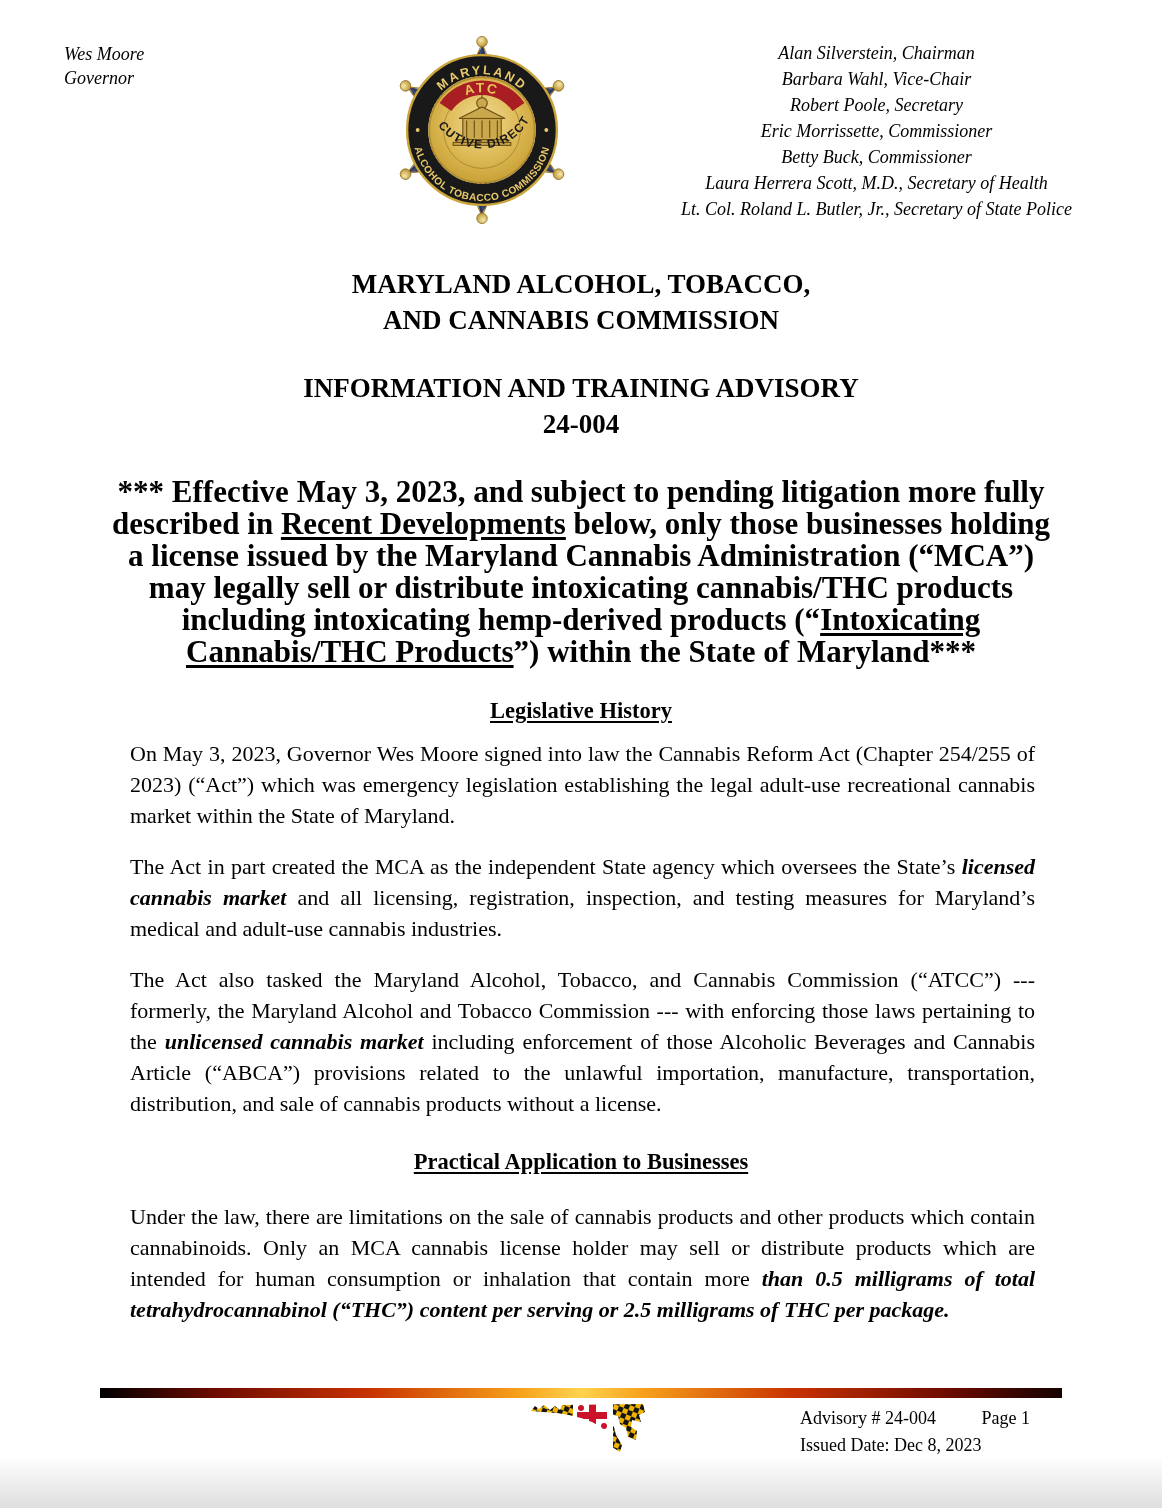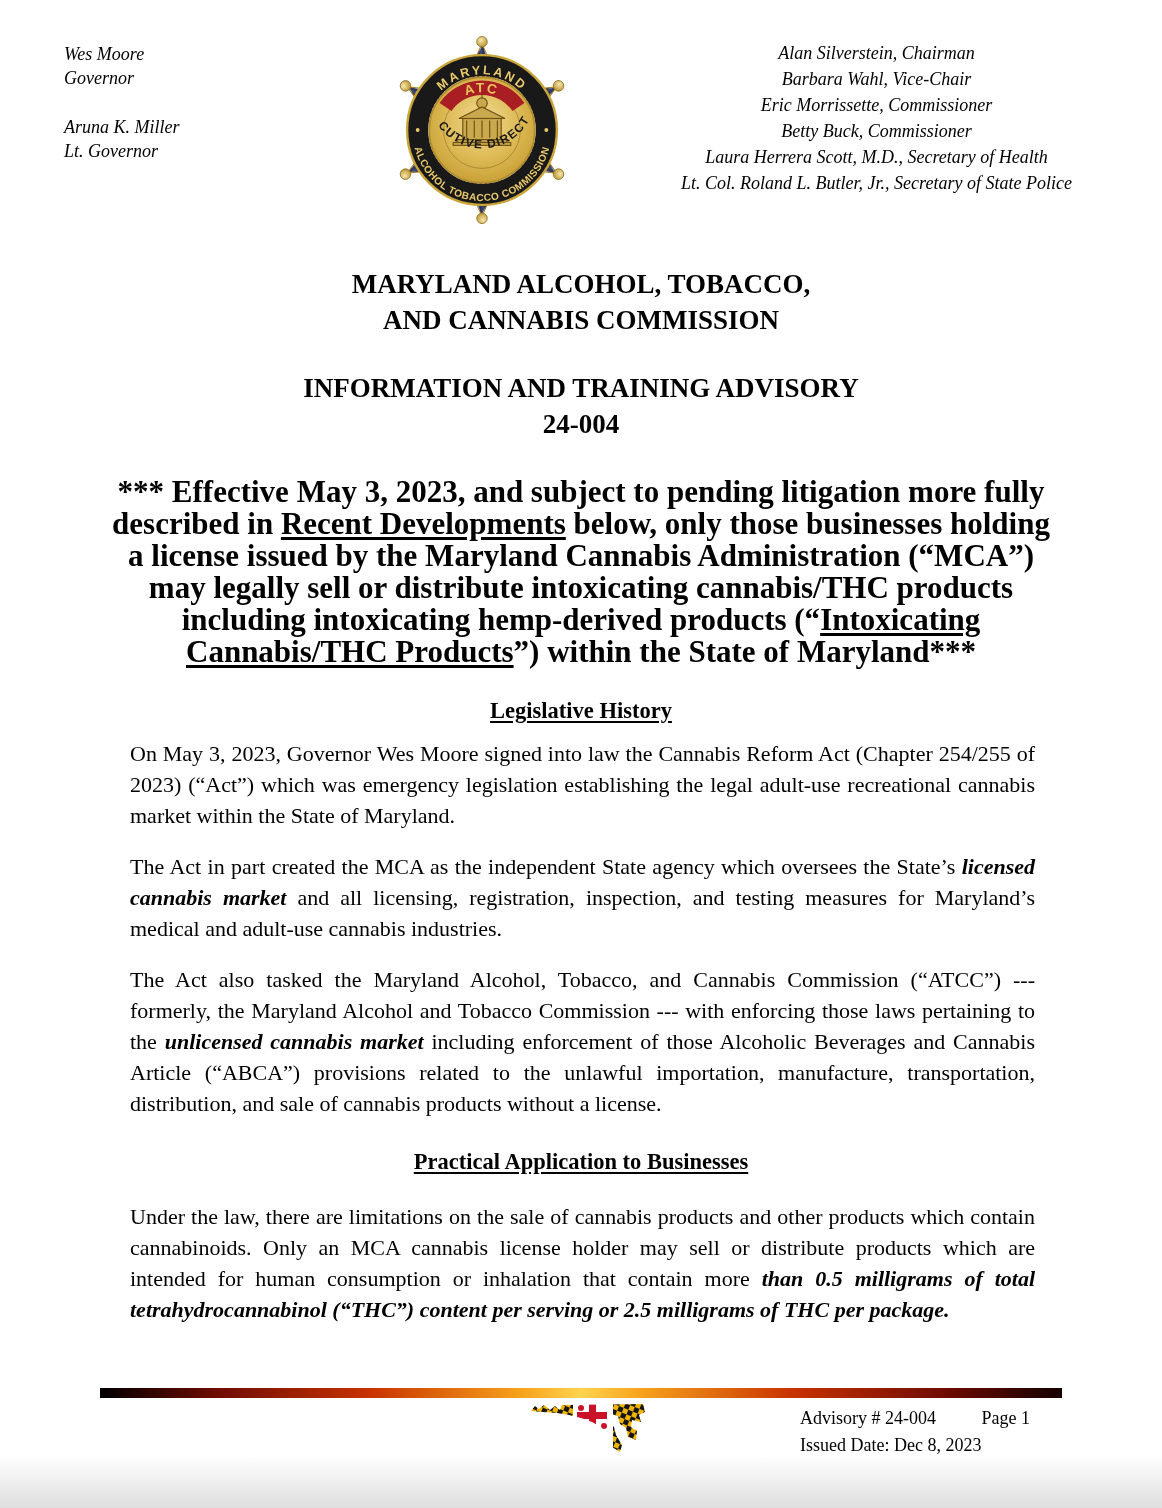--- a/index.html
+++ b/index.html
@@ -46,24 +46,20 @@
 <body>
 
 <div class="page">
 
   <div class="header">
 
     <div class="officials-left">
       <div class="official-group">
         <div>Wes Moore</div>
         <div>Governor</div>
-      </div>
-      <div class="official-group">
-        <div>Aruna K. Miller</div>
-        <div>Lt. Governor</div>
       </div>
     </div>
 
     <div class="seal-wrap">
       <svg width="192" height="196" viewBox="0 0 200 204">
         <defs>
           <pattern id="stripePat" width="5" height="5" patternUnits="userSpaceOnUse">
             <rect width="5" height="5" fill="#ffffff"></rect>
             <rect width="2.5" height="5" fill="var(--badge_red,#a91e22)"></rect>
           </pattern>
@@ -156,20 +152,21 @@
           <text font-family="Liberation Sans, sans-serif" font-size="12.5" font-weight="bold" fill="#1a1a1a" letter-spacing="1.5">
             <textPath href="#arcExec" startOffset="50%" text-anchor="middle">EXECUTIVE DIRECTOR</textPath>
           </text>
         </g>
       </svg>
     </div>
 
     <div class="officials-right">
       <div>Alan Silverstein, Chairman</div>
       <div>Barbara Wahl, Vice-Chair</div>
+      <div>Robert Poole, Secretary</div>
       <div>Eric Morrissette, Commissioner</div>
       <div>Betty Buck, Commissioner</div>
       <div>Laura Herrera Scott, M.D., Secretary of Health</div>
       <div>Lt. Col. Roland L. Butler, Jr., Secretary of State Police</div>
     </div>
   </div>
 
   <div class="doc-title">
     <div>MARYLAND ALCOHOL, TOBACCO,</div>
     <div>AND CANNABIS COMMISSION</div>

